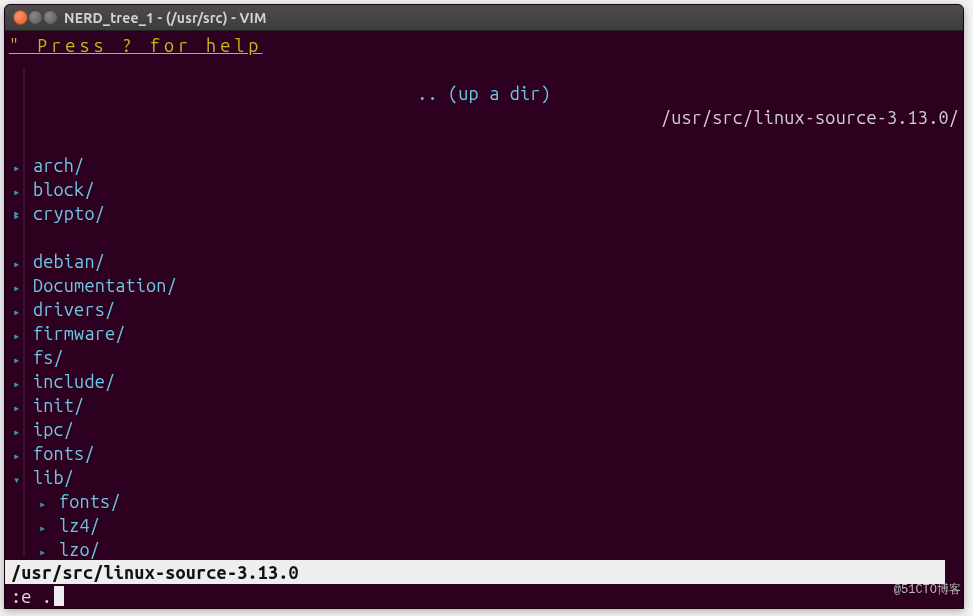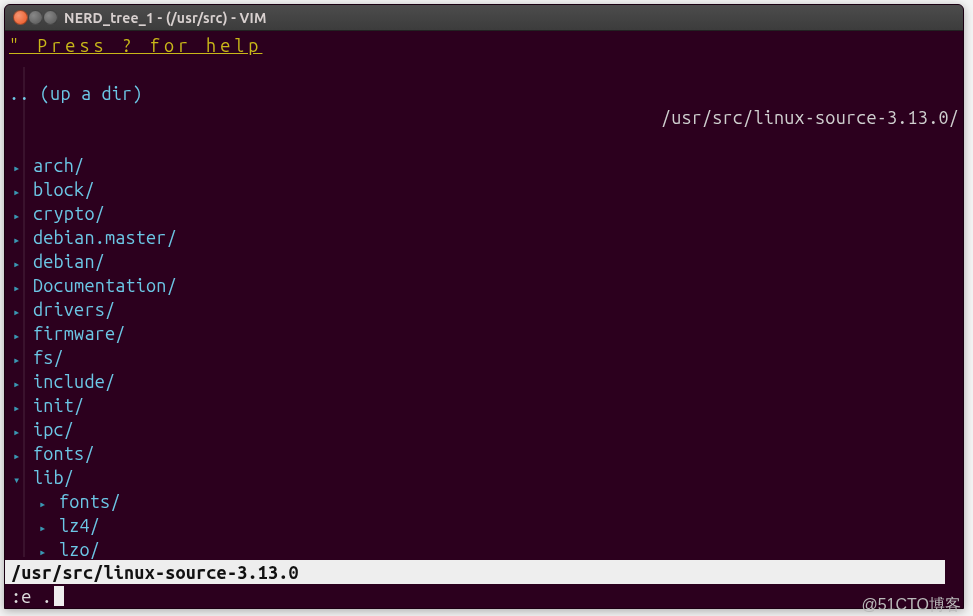--- a/index.html
+++ b/index.html
@@ -53,21 +53,21 @@
       line-height: 24px;
     }
     .help-line {
       color: #c9b819;
       text-decoration: underline;
       text-decoration-color: #c9b819;
       letter-spacing: 4px;
       white-space: pre;
     }
     .blank-line { height: 24px; }
-    .updir { color: #6cc7e6; letter-spacing: 0.2px; }
+    .updir { color: #6cc7e6; letter-spacing: 0.2px; text-align: center; }
     .rootpath { color: #d0d0d0; letter-spacing: 0.2px; text-align: right; }
     .row {
       display: flex; align-items: baseline;
       letter-spacing: 0.2px;
       height: 24px;
       cursor: default;
     }
     .row.d1 { padding-left: 4px; }
     .row.d2 { padding-left: 30px; }
     .arrow { color: #3a97b3; margin-right: 8px; font-size: 12px; line-height: 24px; display: inline-block; width: 12px;}
@@ -106,24 +106,24 @@
     .left-divider {
       position: absolute;
       left: 18px;
       top: 62px;
       width: 2px;
       height: 490px;
       background: rgba(255,255,255,0.07);
     }
     .watermark {
       position: absolute;
-      bottom: 0; right: 12px;
+      bottom: 18px; right: 12px;
       color: #b9b9b9;
-      font-family: Liberation Sans, sans-serif;
-      font-size: 16px;
+      font-family: Liberation Mono, monospace;
+      font-size: 12px;
     }
   </style>
 </head>
 <body>
 
 <div class="window">
 
   <div class="titlebar">
     <span class="tb-btn tb-close"></span>
     <span class="tb-btn tb-min"></span>
@@ -145,21 +145,20 @@
         <div class="row d1">
           <span class="arrow">▸</span>
           <span class="dirname">block/</span>
         </div>
         <div class="row d1">
           <span class="arrow">▸</span>
           <span class="dirname">crypto/</span>
         </div>
         <div class="row d1">
           <span class="arrow">▸</span>
-          <span class="dirname">debian.master/</span>
         </div>
         <div class="row d1">
           <span class="arrow">▸</span>
           <span class="dirname">debian/</span>
         </div>
         <div class="row d1">
           <span class="arrow">▸</span>
           <span class="dirname">Documentation/</span>
         </div>
         <div class="row d1">

